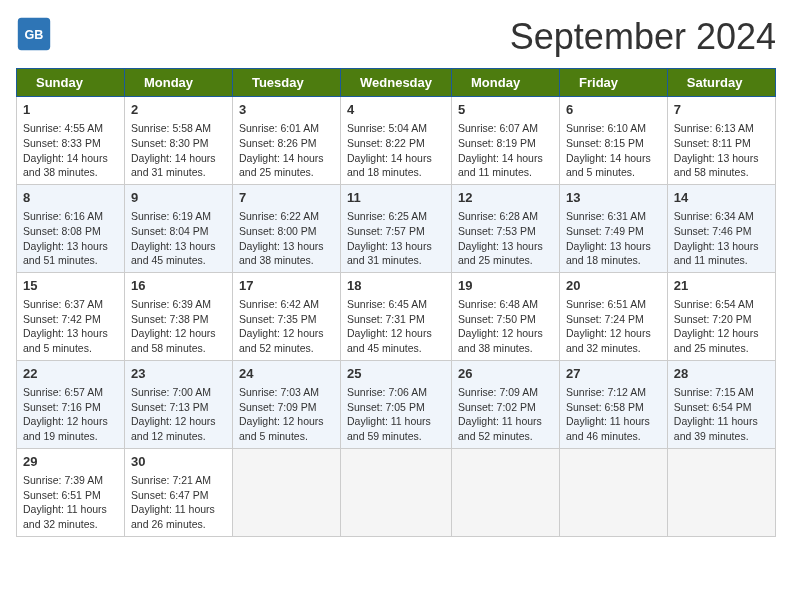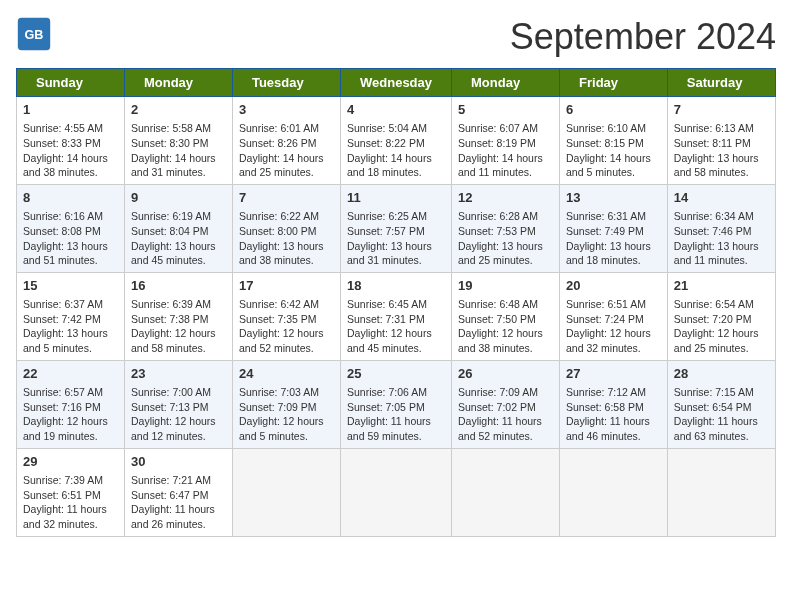--- a/index.html
+++ b/index.html
@@ -308,21 +308,21 @@
           <div>Sunrise: 7:12 AM</div>
           <div>Sunset: 6:58 PM</div>
           <div>Daylight: 11 hours</div>
           <div>and 46 minutes.</div>
         </td>
         <td>
           <span class="day-num">28</span>
           <div>Sunrise: 7:15 AM</div>
           <div>Sunset: 6:54 PM</div>
           <div>Daylight: 11 hours</div>
-          <div>and 63 minutes.</div>
+          <div>and 39 minutes.</div>
         </td>
       </tr>
       <tr>
         <td>
           <span class="day-num">29</span>
           <div>Sunrise: 7:39 AM</div>
           <div>Sunset: 6:51 PM</div>
           <div>Daylight: 11 hours</div>
           <div>and 32 minutes.</div>
         </td>

